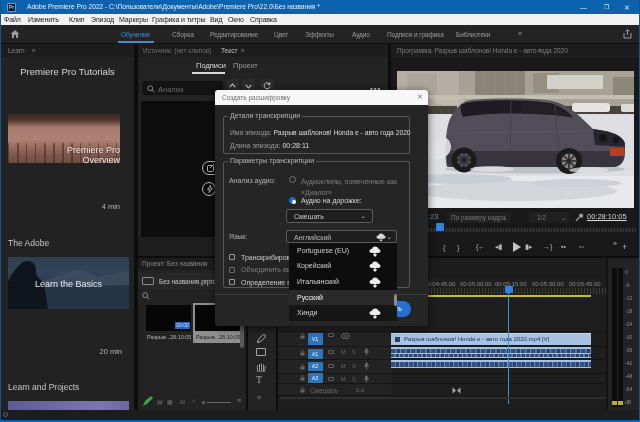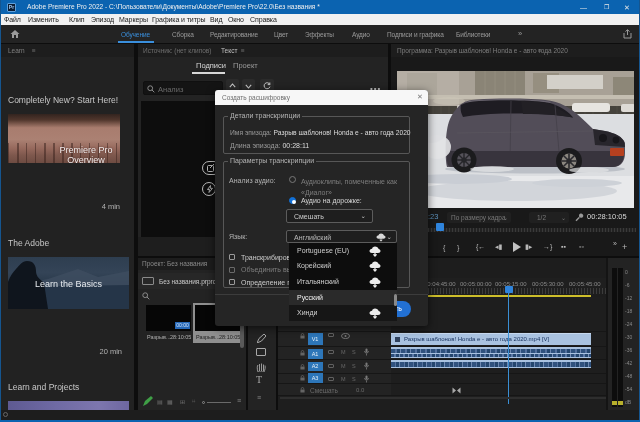--- a/index.html
+++ b/index.html
@@ -63,26 +63,26 @@
     <svg class="abs" style="left:622px; top:4px;" width="10" height="10" viewBox="0 0 10 10">
         <path d="M2 4 V9 H9 V4 M5.5 6 V1 M3.5 2.5 L5.5 0.7 L7.5 2.5" stroke="#9a9a9a" stroke-width="1" fill="none"></path>
       </svg>
   </div>
 
   <div class="abs panel" id="learn" style="left:1px; top:44px; width:133px; height:366px; overflow:hidden; background:#222222;">
     <div class="abs" style="left:0; top:0; width:133px; height:13px; background:#1d1d1d;">
       <span class="phead" style="position:absolute; left:7px; top:3px; color:#808080;">Learn</span>
       <span class="phead" style="position:absolute; left:31px; top:3px; color:#6a6a6a;">≡</span>
     </div>
-    <div class="abs" style="left:7px; top:51px; font-size:8.5px; color:#c8c8c8;">Completely New? Start Here!</div>
+    <div class="abs" style="left:0; top:22px; width:133px; text-align:center; font-size:9.5px; color:#d6d6d6;">Premiere Pro Tutorials</div>
 
     <div class="abs" id="card1" style="left:7px; top:70px; width:112px; height:49px; overflow:hidden;">
       <div class="abs" style="left:0;top:0;width:112px;height:49px; background:linear-gradient(180deg,#33241f 0%,#50362c 12%,#a87c6e 28%,#ab8173 52%,#96695d 70%,#7e584d 84%,#6e4c42 100%);"></div>
       <div class="abs" style="left:0;top:29px;width:112px;height:20px; background:repeating-linear-gradient(90deg, rgba(55,32,27,0.5) 0 1.5px, rgba(0,0,0,0) 1.5px 9px);"></div>
-      <div class="abs" style="left:0; top:31px; width:112px; text-align:center; font-size:9px; color:#f0eaea; text-shadow:0 0 2px rgba(60,30,25,.8);padding-left:44px;">Premiere Pro Overview</div>
+      <div class="abs" style="left:0; top:31px; width:112px; text-align:right; font-size:9px; color:#f0eaea; text-shadow:0 0 2px rgba(60,30,25,.8);padding-left:44px;">Premiere Pro Overview</div>
     </div>
     <div class="abs" style="left:7px; top:158px; width:112px; text-align:right; font-size:7.5px; color:#b2b2b2;">4 min</div>
     <div class="abs" style="left:7px; top:194px; font-size:8.5px; color:#c8c8c8;">The Adobe</div>
 
     <div class="abs" id="card2" style="left:7px; top:213px; width:121px; height:52px; overflow:hidden;">
       <div class="abs" style="left:0;top:0;width:121px;height:52px; background:linear-gradient(180deg,#2e3e50 0%,#344457 30%,#273748 55%,#1f2c3c 75%,#182433 100%);"></div>
       <svg class="abs" style="left:0;top:0;" width="121" height="52" viewBox="0 0 121 52">
         <path d="M40 22 L70 12 L90 20 L121 14 L121 30 L0 30 Z" fill="#3e4e60" opacity="0.8"></path>
         <path d="M0 30 L121 28 L121 52 L0 52 Z" fill="#253548"></path>
         <path d="M-5 52 C-4 30 2 18 8 12 C12 8 14 4 19 4 C26 4 28 9 28 14 C28 20 32 22 36 26 L40 52 Z" fill="#0f151d"></path>
@@ -213,21 +213,21 @@
         <span style="position:absolute;right:3px;top:2px;font-size:6px;color:#787878;">⌄</span>
       </div>
     <div class="abs" style="left:138px; top:168px; width:40px; height:11px; background:#202020; border-radius:2px;">
         <span style="position:absolute;left:8px;top:2px;font-size:6.5px;color:#787878;">1/2</span>
         <span style="position:absolute;right:3px;top:2px;font-size:6px;color:#787878;">⌄</span>
       </div>
     <svg class="abs" style="left:184px; top:169px;" width="9" height="9" viewBox="0 0 9 9">
         <path d="M1 7.8 L4.2 4.6" stroke="#9a9a9a" stroke-width="1.4" fill="none"></path>
         <path d="M4 2 A2.2 2.2 0 1 1 6.8 4.8 L4.2 4.6 Z" fill="#9a9a9a"></path>
       </svg>
-    <div class="abs" style="left:196px; top:168px; font-size:7.5px; color:#d8d8d8;">00:28:10:05</div>
+    <div class="abs" style="left:196px; top:168px; font-size:7.5px; color:#d8d8d8;text-decoration:underline;">00:28:10:05</div>
 
     <div class="abs" style="left:4px; top:184px; width:241px; height:4px; background:repeating-linear-gradient(90deg,#3a3a3a 0 1px, #222222 1px 3px);"></div>
     <div class="abs" style="left:45px; top:179px; width:8px; height:8px; background:#2f84dc; border-radius:1px;"></div>
 
     <div class="abs" style="left:52px; top:200px; font-size:7px; color:#b0b0b0;">{</div>
     <div class="abs" style="left:66px; top:200px; font-size:7px; color:#b0b0b0;">}</div>
     <div class="abs" style="left:85px; top:199px; font-size:7px; color:#b8b8b8;">{←</div>
     <div class="abs" style="left:104px; top:199px; font-size:7px; color:#b8b8b8;">◂▮</div>
     <svg class="abs" style="left:121px; top:198px;" width="9" height="10" viewBox="0 0 9 10">
         <path d="M1 0 L9 5 L1 10 Z" fill="#c2c2c2"></path>

